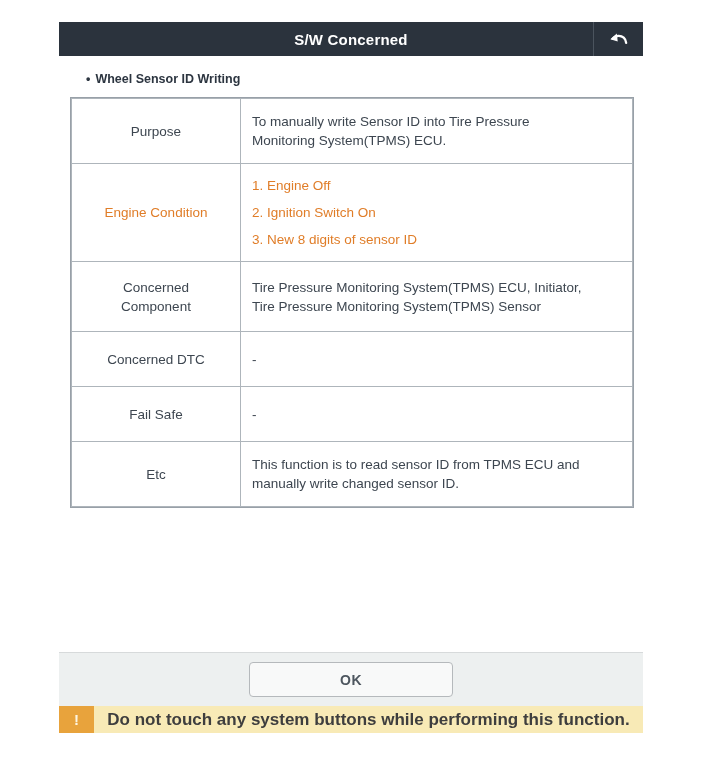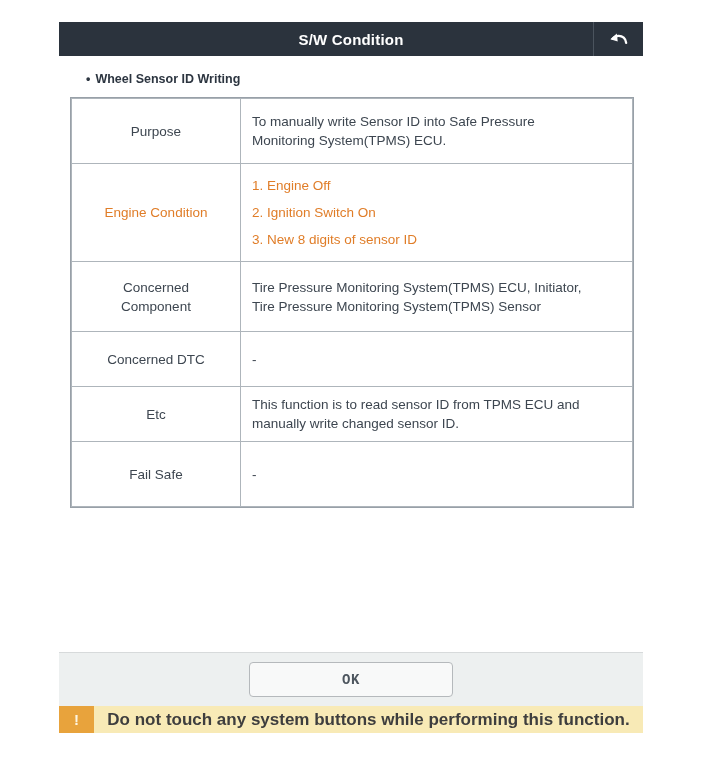--- a/index.html
+++ b/index.html
@@ -108,21 +108,21 @@
     align-items: center;
     justify-content: center;
   }
   .ok-button {
     width: 204px;
     height: 35px;
     background: var(--button-bg, #f8f9f9);
     border: 1px solid var(--button-border, #b5b9bc);
     border-radius: 4px;
     color: var(--button-text, #4d565f);
-    font-family: Liberation Mono, monospace;
+    font-family: Liberation Sans, sans-serif;
     font-size: 14px;
     font-weight: bold;
     letter-spacing: 0.5px;
     cursor: pointer;
   }
 
   
   .warning-bar {
     position: absolute;
     left: 59px; top: 706px;
@@ -150,69 +150,69 @@
     font-size: 17px;
     font-weight: bold;
   }
 </style>
 </head>
 <body>
 
 <div class="screen">
 
   <div class="titlebar">
-    <div class="titlebar-title">S/W Condition</div>
+    <div class="titlebar-title">S/W Concerned</div>
     <button class="titlebar-return">
       <span style="display:flex;">
         <svg width="22" height="22" viewBox="0 0 24 24">
           <path d="M19.8 16.2 C19.5 11.6 15.8 8.3 11.4 8.5 C8.8 8.6 6.4 9.9 4.9 11.9" fill="none" stroke="#ffffff" stroke-width="2.5" stroke-linecap="round"></path>
           <path d="M9.6 6.0 L2.6 12.2 L10.6 14.6 Z" fill="#ffffff"></path>
         </svg>
       </span>
     </button>
   </div>
 
   <div class="section-title">
     <span>•</span>
     <span>Wheel Sensor ID Writing</span>
   </div>
 
   <div class="table-wrap">
     <table class="info-table">
       <tbody>
         <tr>
           <td class="cell-label">Purpose</td>
-          <td class="cell-value">To manually write Sensor ID into Safe Pressure
+          <td class="cell-value">To manually write Sensor ID into Tire Pressure
 Monitoring System(TPMS) ECU.</td>
         </tr>
         <tr class="accent">
           <td class="cell-label">Engine Condition</td>
           <td class="cell-value">1. Engine Off
 2. Ignition Switch On
 3. New 8 digits of sensor ID</td>
         </tr>
         <tr>
           <td class="cell-label">Concerned
 Component</td>
           <td class="cell-value">Tire Pressure Monitoring System(TPMS) ECU, Initiator,
 Tire Pressure Monitoring System(TPMS) Sensor</td>
         </tr>
         <tr>
           <td class="cell-label">Concerned DTC</td>
           <td class="cell-value">-</td>
         </tr>
         <tr>
+          <td class="cell-label">Fail Safe</td>
+          <td class="cell-value">-</td>
+        </tr>
+        <tr>
           <td class="cell-label">Etc</td>
           <td class="cell-value">This function is to read sensor ID from TPMS ECU and
 manually write changed sensor ID.</td>
         </tr>
-        <tr>
-          <td class="cell-label">Fail Safe</td>
-          <td class="cell-value">-</td>
-        </tr>
       </tbody>
     </table>
   </div>
 
   <div class="button-bar">
     <button class="ok-button">OK</button>
   </div>
 
   <div class="warning-bar">
     <div class="warning-badge">!</div>

